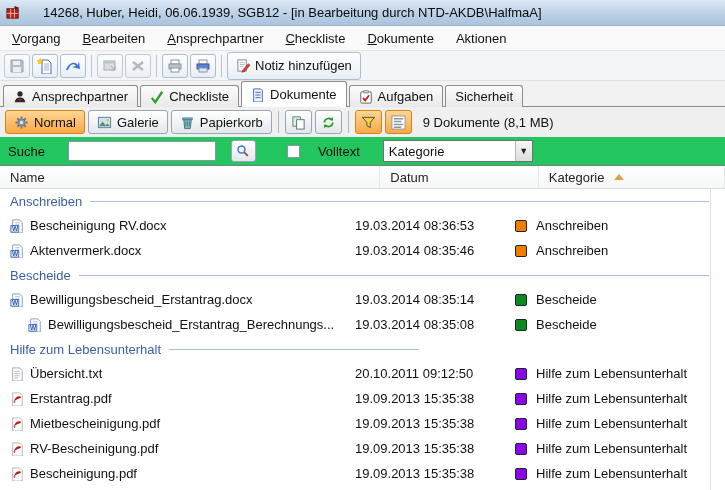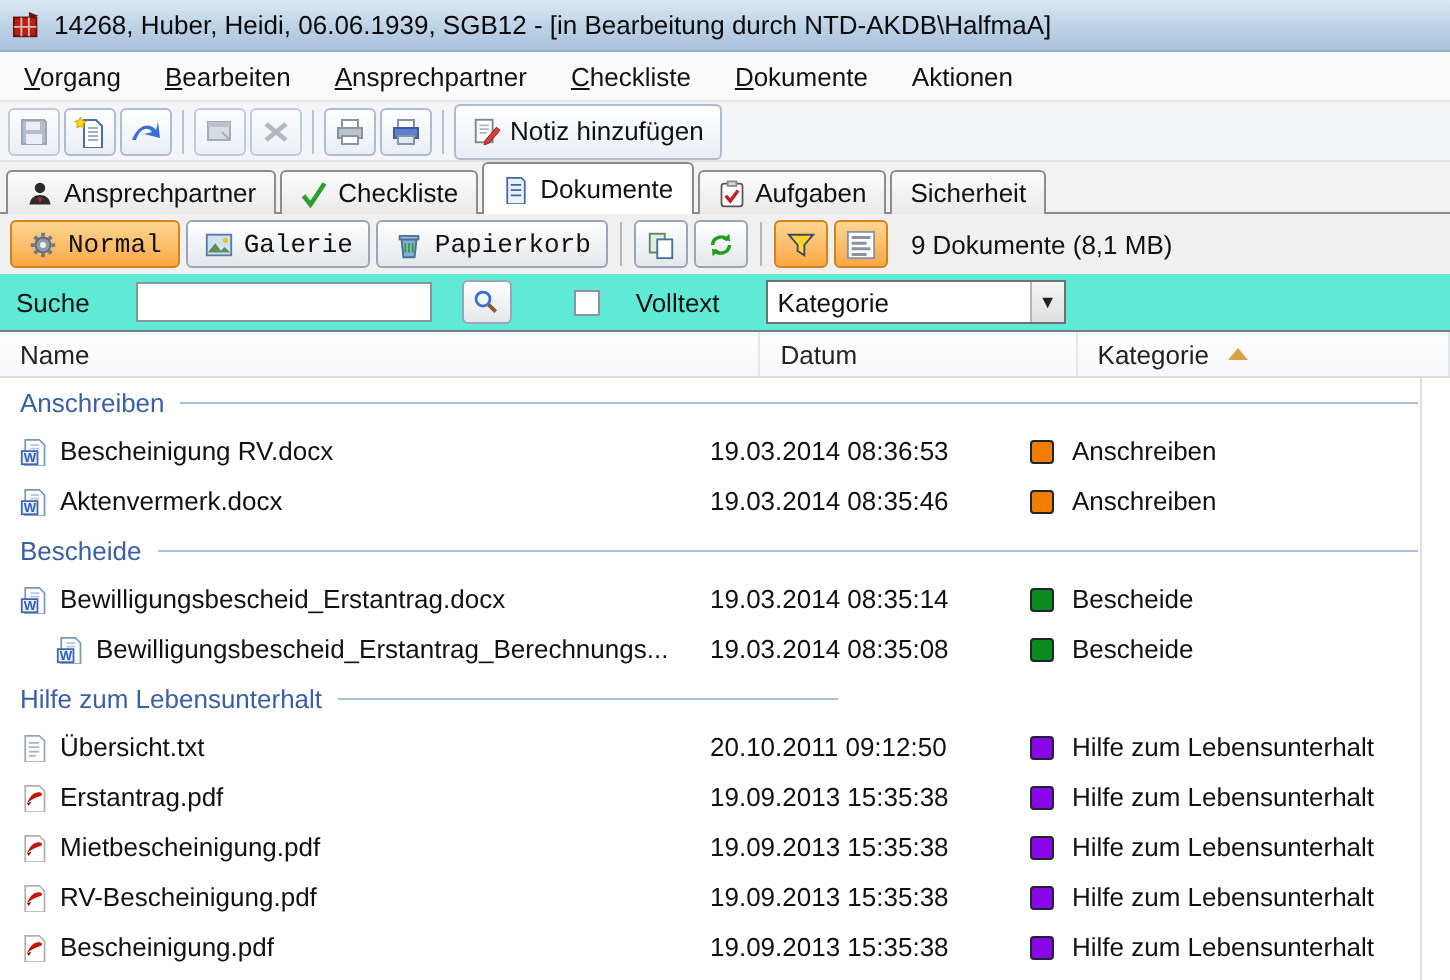--- a/index.html
+++ b/index.html
@@ -1,20 +1,20 @@
 <!DOCTYPE html>
 <html><head>
 <meta charset="utf-8">
 <style>
   * { margin:0; padding:0; box-sizing:border-box; }
   html,body { width:725px; height:490px; overflow:hidden;
     font-family:"Liberation Sans", sans-serif; font-size:13px; color:#111; background:#fff; }
 
   
-  .titlebar { height:26px; display:flex; align-items:center; gap:6px; padding:0 6px;
+  .titlebar { height:26px; display:flex; align-items:center; gap:22px; padding:0 6px;
     background:linear-gradient(#dce9f5,#b9cfe4 60%,#aac4dc); border-bottom:1px solid #98aec4; }
   .titlebar .txt { font-size:13px; color:#0a0a0a; white-space:nowrap; }
 
   
   .menubar { height:25px; display:flex; align-items:center; background:#fafafa; border-bottom:1px solid #e6e6e6; padding-left:4px; }
   .menu-item { padding:3px 14px 3px 8px; cursor:default; }
   .menu-item::first-letter { text-decoration:underline; }
   .menu-item.no-ul::first-letter { text-decoration:none; }
 
   
@@ -29,28 +29,28 @@
   
   .tabstrip { height:26px; display:flex; align-items:flex-end; background:#f2f2f2; padding-left:3px; border-bottom:1px solid #8c8c8c; }
   .tab { height:22px; display:flex; align-items:center; gap:5px; padding:0 9px; margin-right:2px;
     border:1px solid #8c8c8c; border-bottom:none; border-radius:3px 3px 0 0;
     background:linear-gradient(#fcfcfc,#e9e9e9); position:relative; top:1px; white-space:nowrap; }
   .tab.active { height:26px; background:#fff; z-index:2; }
 
   
   .viewbar { height:30px; display:flex; align-items:center; gap:3px; background:#f0f0f0; padding:0 5px; }
   .vbtn { height:24px; display:flex; align-items:center; gap:5px; padding:0 8px;
-    border:1px solid #9aa6b5; border-radius:3px; background:linear-gradient(#ffffff,#e4e7eb); white-space:nowrap;font-family:Liberation Mono, monospace; }
+    border:1px solid #9aa6b5; border-radius:3px; background:linear-gradient(#ffffff,#e4e7eb); white-space:nowrap; }
   .vbtn.icon-only { width:27px; justify-content:center; padding:0; }
   .vbtn.active { background:linear-gradient(#ffd693,#fba846); border-color:#d3821e; }
   .vsep { width:1px; height:22px; background:#aeb6c0; margin:0 3px; }
   .status-text { margin-left:8px; white-space:nowrap; }
 
   
-  .searchbar { height:29px; display:flex; align-items:center; background:#5eead4; padding:0 8px; border-bottom:1px solid #767d87;gap:13px; }
+  .searchbar { height:29px; display:flex; align-items:center; background:#22c55e; padding:0 8px; border-bottom:1px solid #767d87;gap:13px; }
   .search-input { width:148px; height:20px; border:1px solid #8a94a0; background:#fff; margin-left:10px; padding:0 4px; font:13px "Liberation Sans",sans-serif; }
   .sbtn { width:25px; height:22px; margin-left:2px; display:flex; align-items:center; justify-content:center;
     border:1px solid #9aa6b5; border-radius:3px; background:linear-gradient(#ffffff,#e4e7eb); }
   .checkbox { width:13px; height:13px; border:1px solid #8a94a0; background:#fff; margin:0 5px 0 18px; }
   .grp-label { margin-left:28px; }
   .combo { width:150px; height:22px; margin-left:10px; border:1px solid #707070; background:#fff;
     display:flex; align-items:center; justify-content:space-between; padding-left:5px; }
   .combo-arrow { width:17px; height:100%; display:flex; align-items:center; justify-content:center;
     background:linear-gradient(#f6f6f6,#dedede); border-left:1px solid #b5b5b5; font-size:9px; color:#222; }
 

